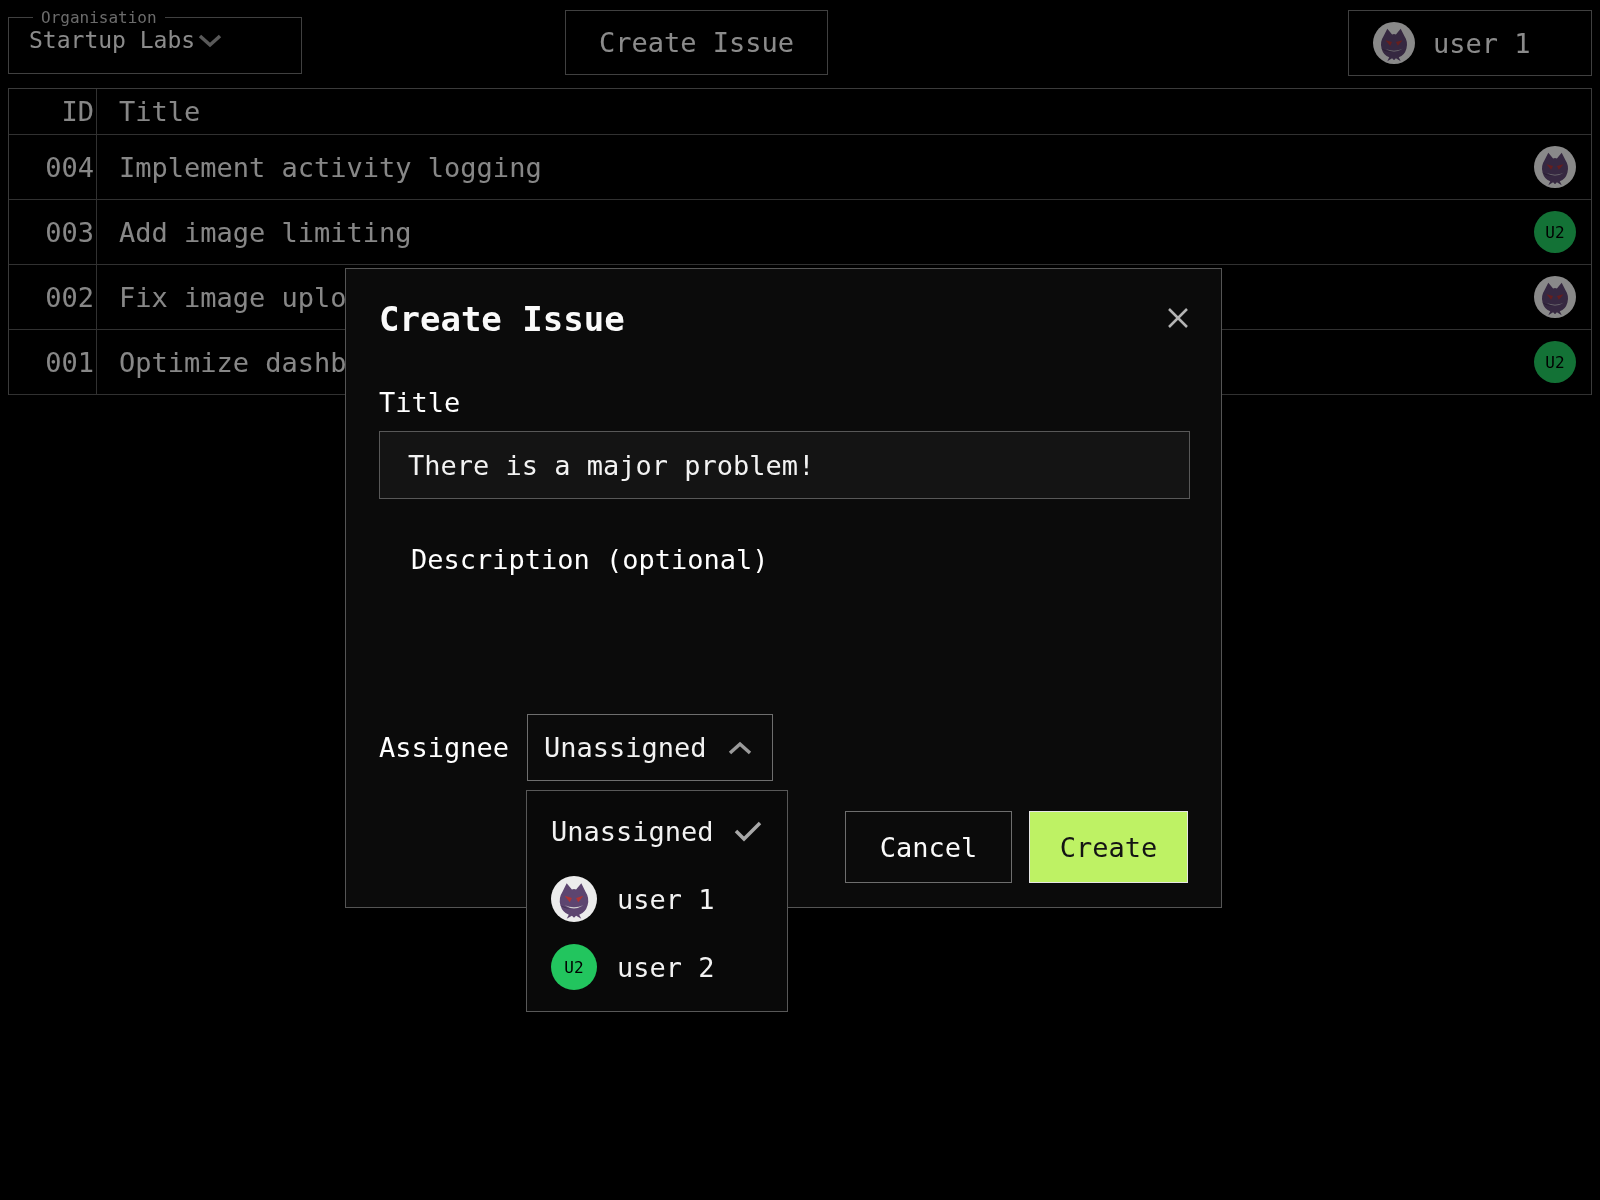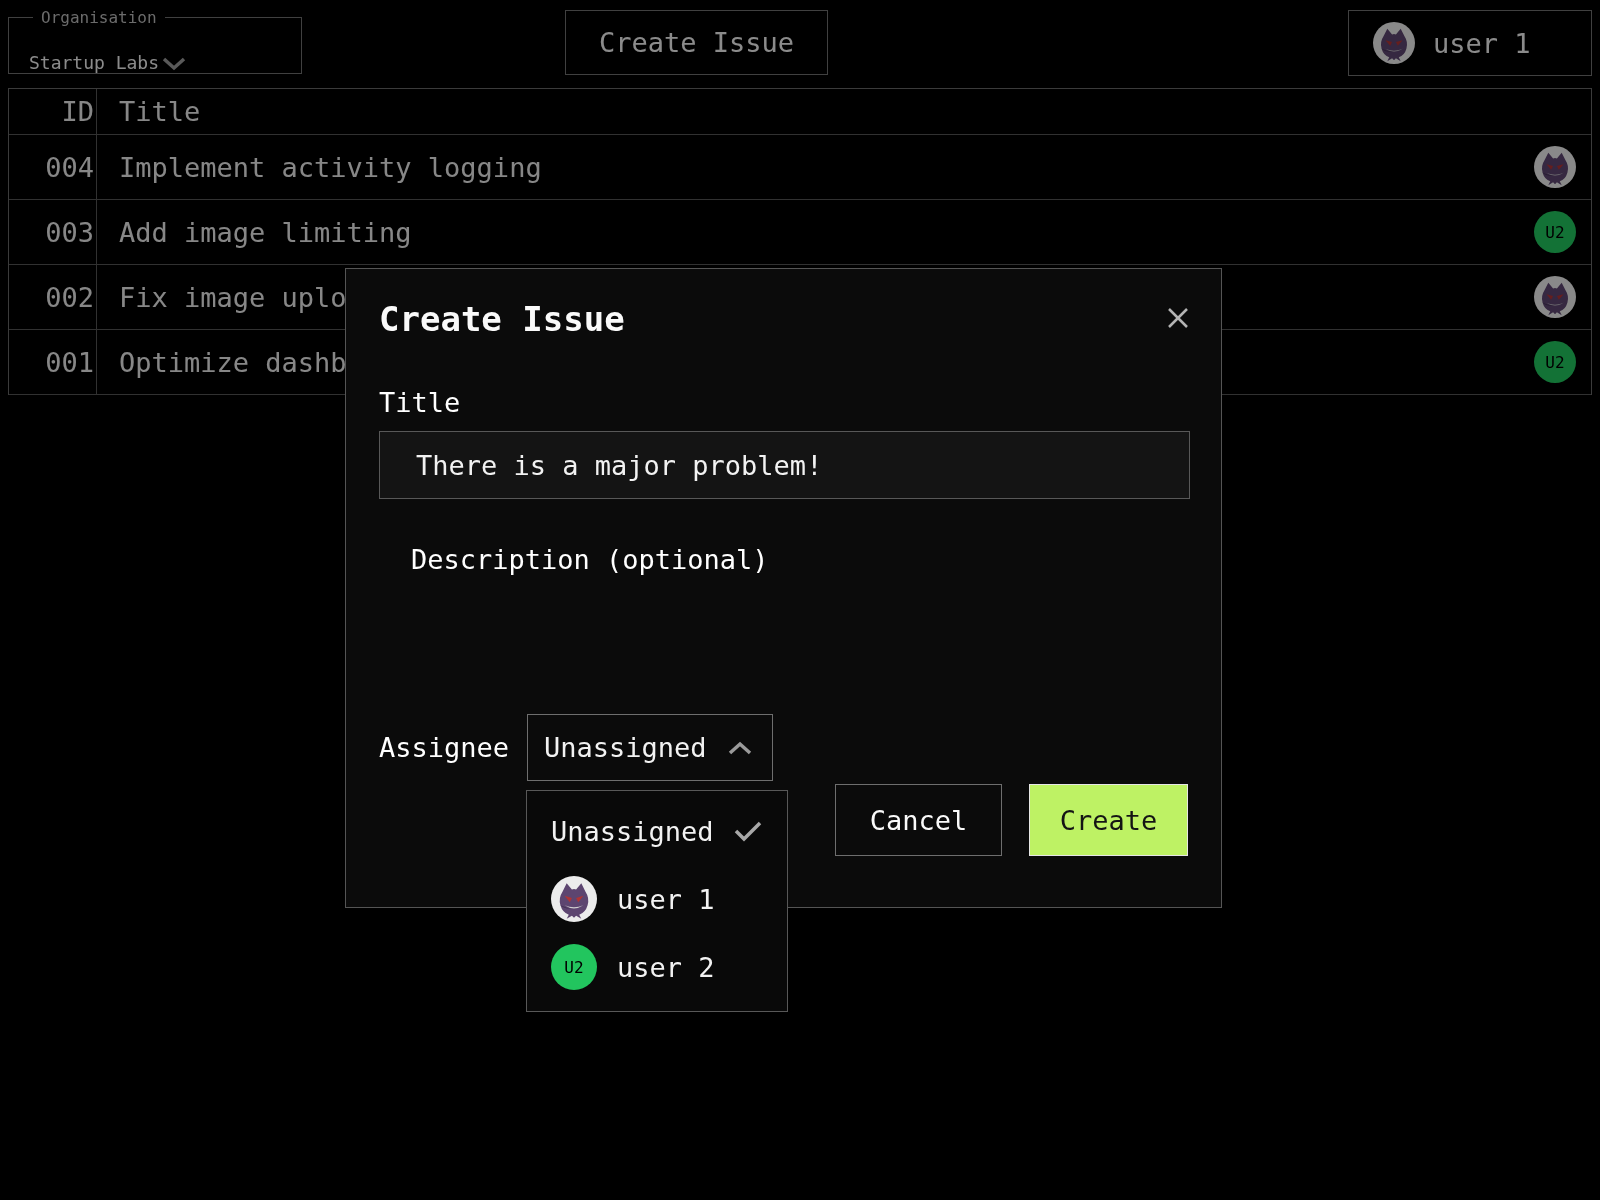--- a/index.html
+++ b/index.html
@@ -4,25 +4,25 @@
 <style>
   * { margin:0; padding:0; box-sizing:border-box; }
   html,body { width:1600px; height:1200px; background:#000; overflow:hidden;
     font-family:"DejaVu Sans Mono","Liberation Mono",monospace; color:#f0f0f0; }
 
   
   .page { position:absolute; inset:0; background:#000; }
 
   .topbar { position:absolute; top:8px; left:8px; right:8px; height:68px; }
   fieldset.ctl { position:absolute; top:0; height:66px; border:1px solid #6e6e6e;
-    background:transparent; padding:0 20px; display:flex; align-items:flex-end; }
+    background:transparent; padding:0 20px; display:flex; align-items:flex-start; }
   fieldset.ctl legend { font-size:16px; color:#b8b8b8; padding:0 8px; margin-left:4px; }
   .ctl-org { left:0; width:294px; }
   .ctl-proj { left:307px; width:238px; }
-  .ctl-value { font-size:18px; color:#f0f0f0; display:flex; align-items:center; gap:2px; }
+  .ctl-value { font-size:23px; color:#f0f0f0; display:flex; align-items:center; gap:2px; }
   .chev { width:26px; height:16px; }
   .chev polyline { fill:none; stroke:#9a9a9a; stroke-width:3.5; }
 
   .btn-topbar { position:absolute; left:557px; top:2px; width:263px; height:65px;
     border:1px solid #6e6e6e; background:transparent; color:#f0f0f0;
     font-family:inherit; font-size:27px; display:flex; align-items:center; justify-content:center; }
 
   .user-chip { position:absolute; right:0; top:2px; width:244px; height:66px;
     border:1px solid #6e6e6e; display:flex; align-items:center; gap:18px; padding:0 24px;
     font-size:27px; }
@@ -53,28 +53,28 @@
   .modal { position:absolute; left:345px; top:268px; width:877px; height:640px;
     background:#0b0b0b; border:1px solid #555; z-index:20; }
   .modal-title { position:absolute; left:33px; top:295px; font-size:34px; font-weight:bold;
     color:#fafafa; top:296px; }
   .modal-close { position:absolute; right:30px; top:36px; width:26px; height:26px; cursor:pointer; }
   .modal-close line { stroke:#b5b5b5; stroke-width:2.5; }
 
   .f-label { position:absolute; left:33px; font-size:27px; color:#fff; }
   .f-input { position:absolute; left:33px; width:811px; height:68px; background:#141414;
     border:1px solid #585858; color:#f2f2f2; font-family:inherit; font-size:27px;
-    padding:0 36px; outline:none; }
+    padding:0 28px; outline:none; }
 
   .assignee-label { top:463px; }
   .assignee-select { position:absolute; left:181px; top:445px; width:246px; height:67px;
     background:transparent; border:1px solid #6e6e6e; display:flex; align-items:center;
     gap:20px; padding:0 16px; font-size:27px; color:#f2f2f2; cursor:pointer; }
 
-  .modal-footer { position:absolute; right:33px; top:515px; display:flex; gap:27px; }
+  .modal-footer { position:absolute; right:33px; top:542px; display:flex; gap:17px; }
   .btn { font-family:inherit; font-size:27px; height:72px; display:flex;
     align-items:center; justify-content:center; cursor:pointer; }
   .btn-cancel { width:167px; background:transparent; border:1px solid #6e6e6e; color:#fafafa; }
   .btn-create { width:159px; background:#bef264; border:1px solid #e6e6e6; color:#141414; }
 
   
   .dropdown { position:absolute; left:526px; top:790px; width:262px; height:222px;
     background:#090909; border:1px solid #585858; z-index:30; padding:6px 0; }
   .dd-item { height:68px; display:flex; align-items:center; padding:0 24px; gap:20px;
     font-size:27px; color:#f2f2f2; cursor:pointer; position:relative; }

